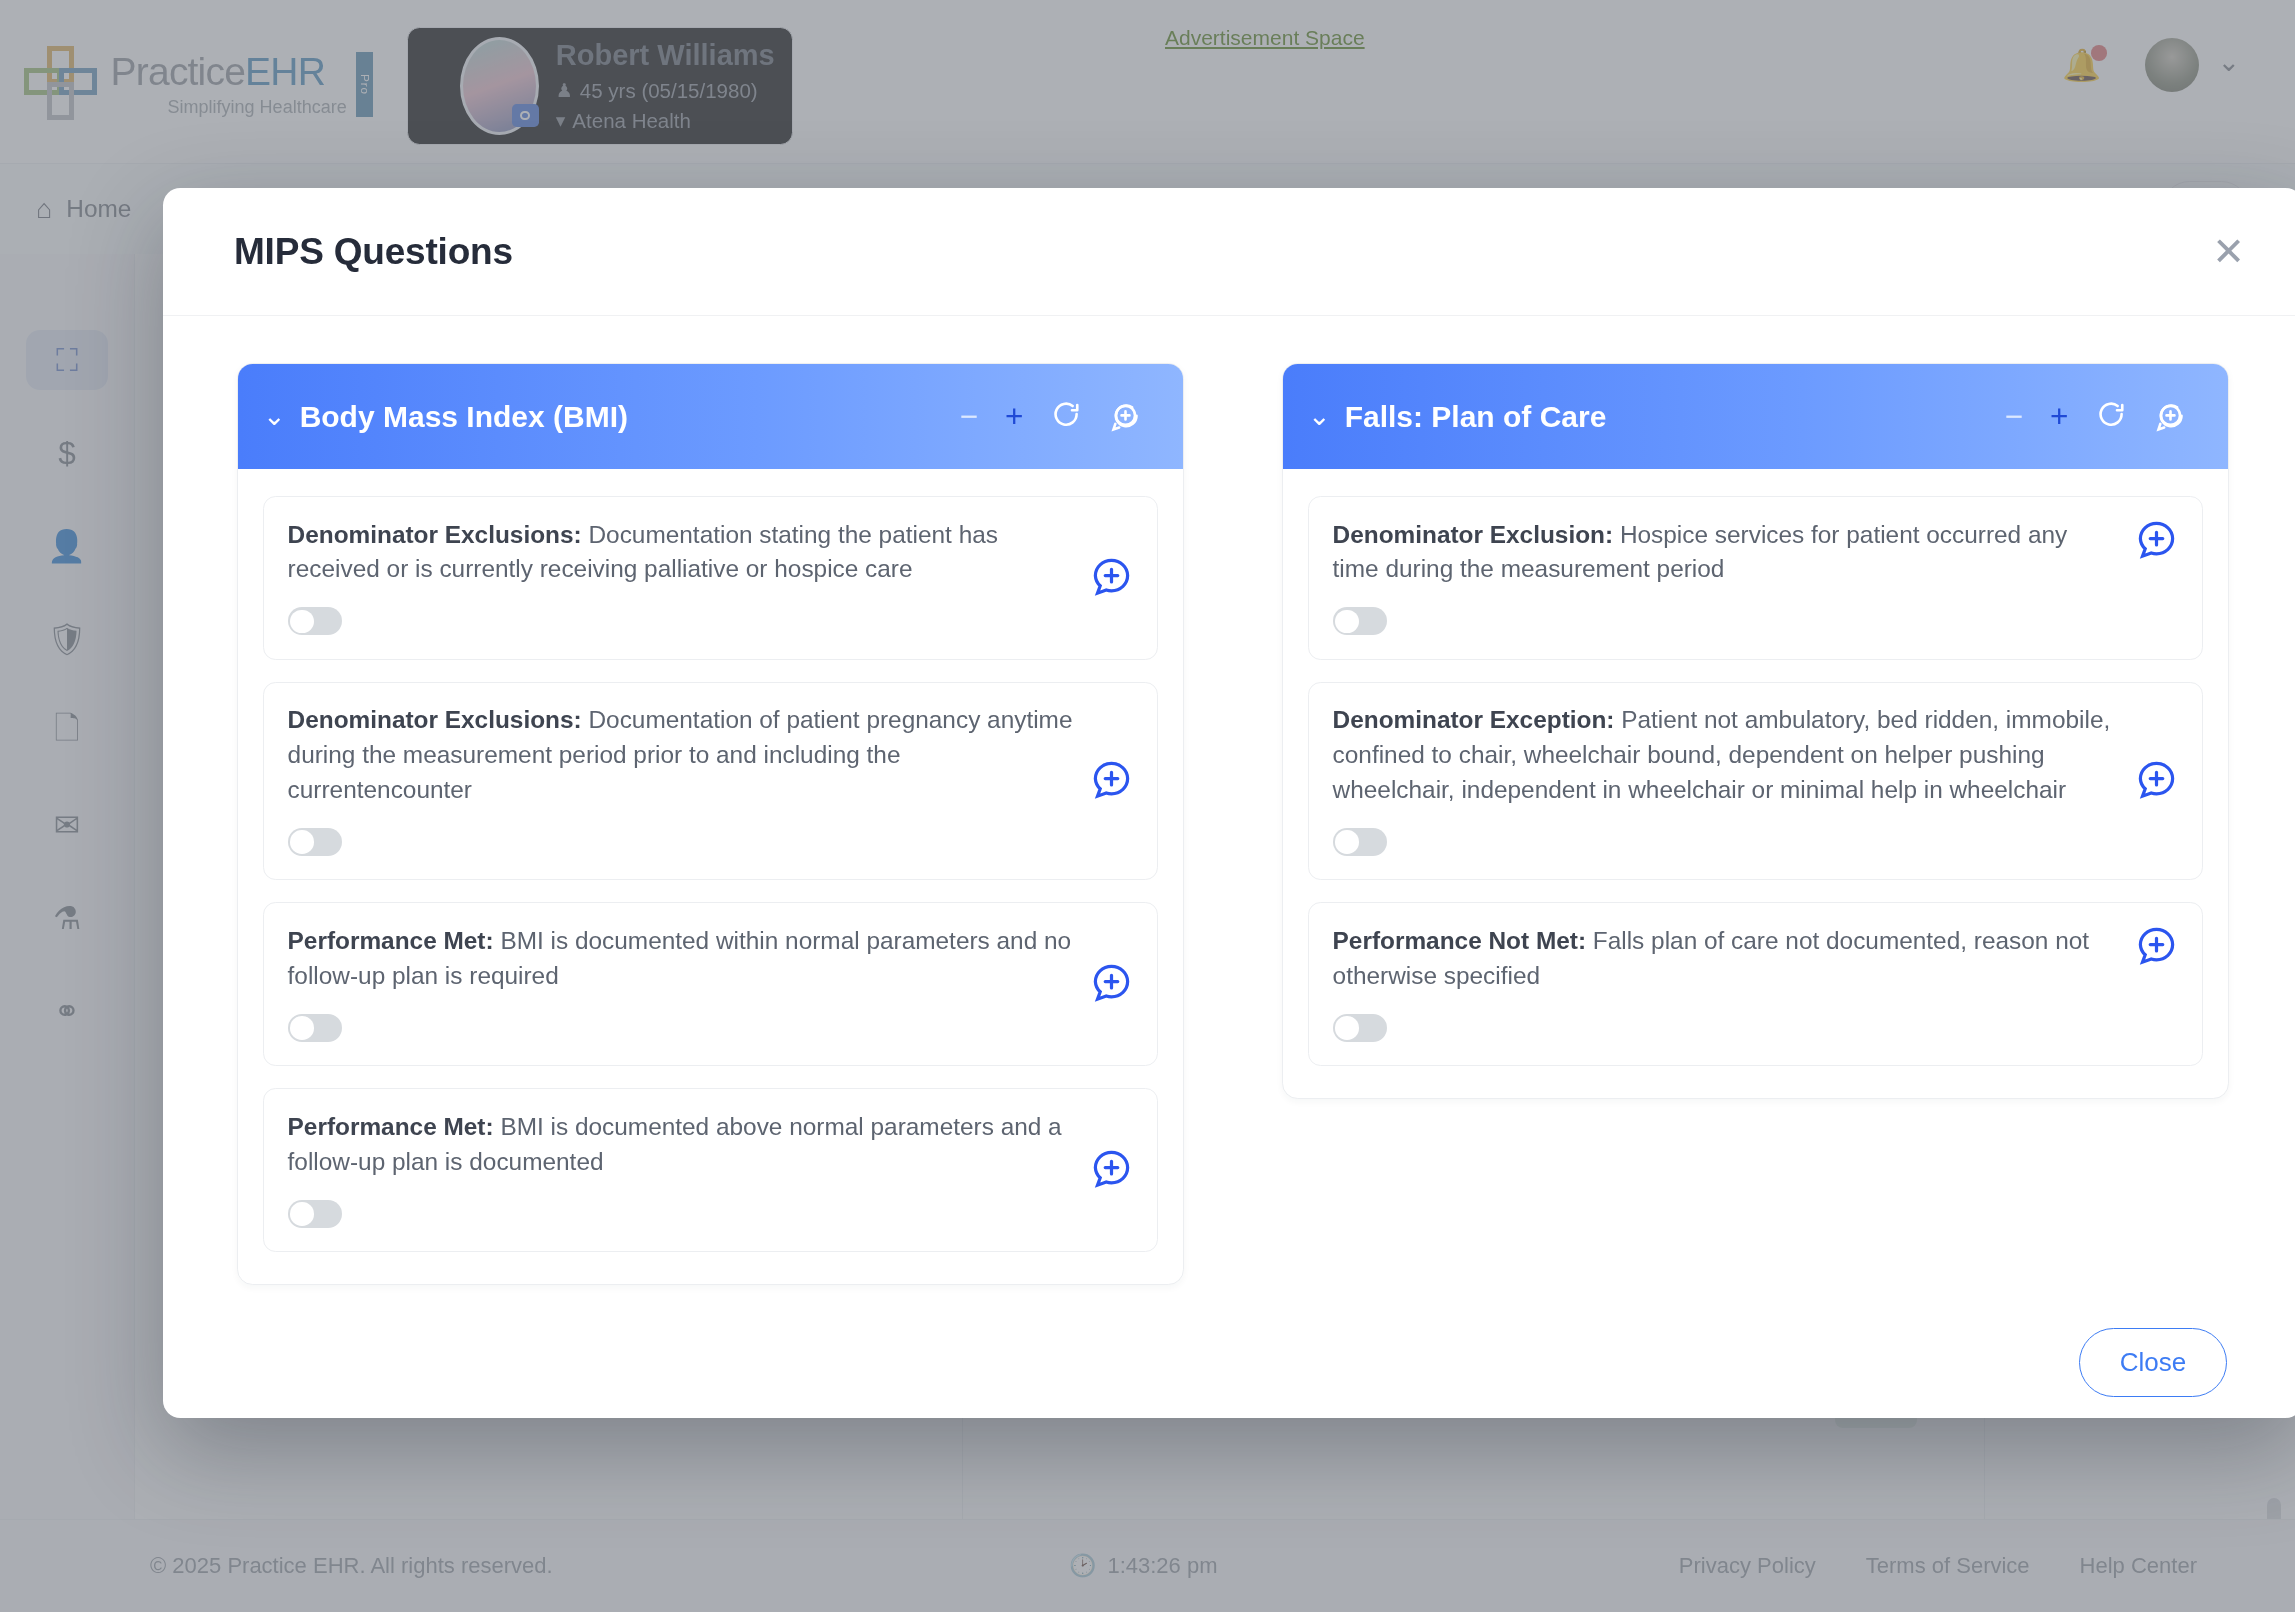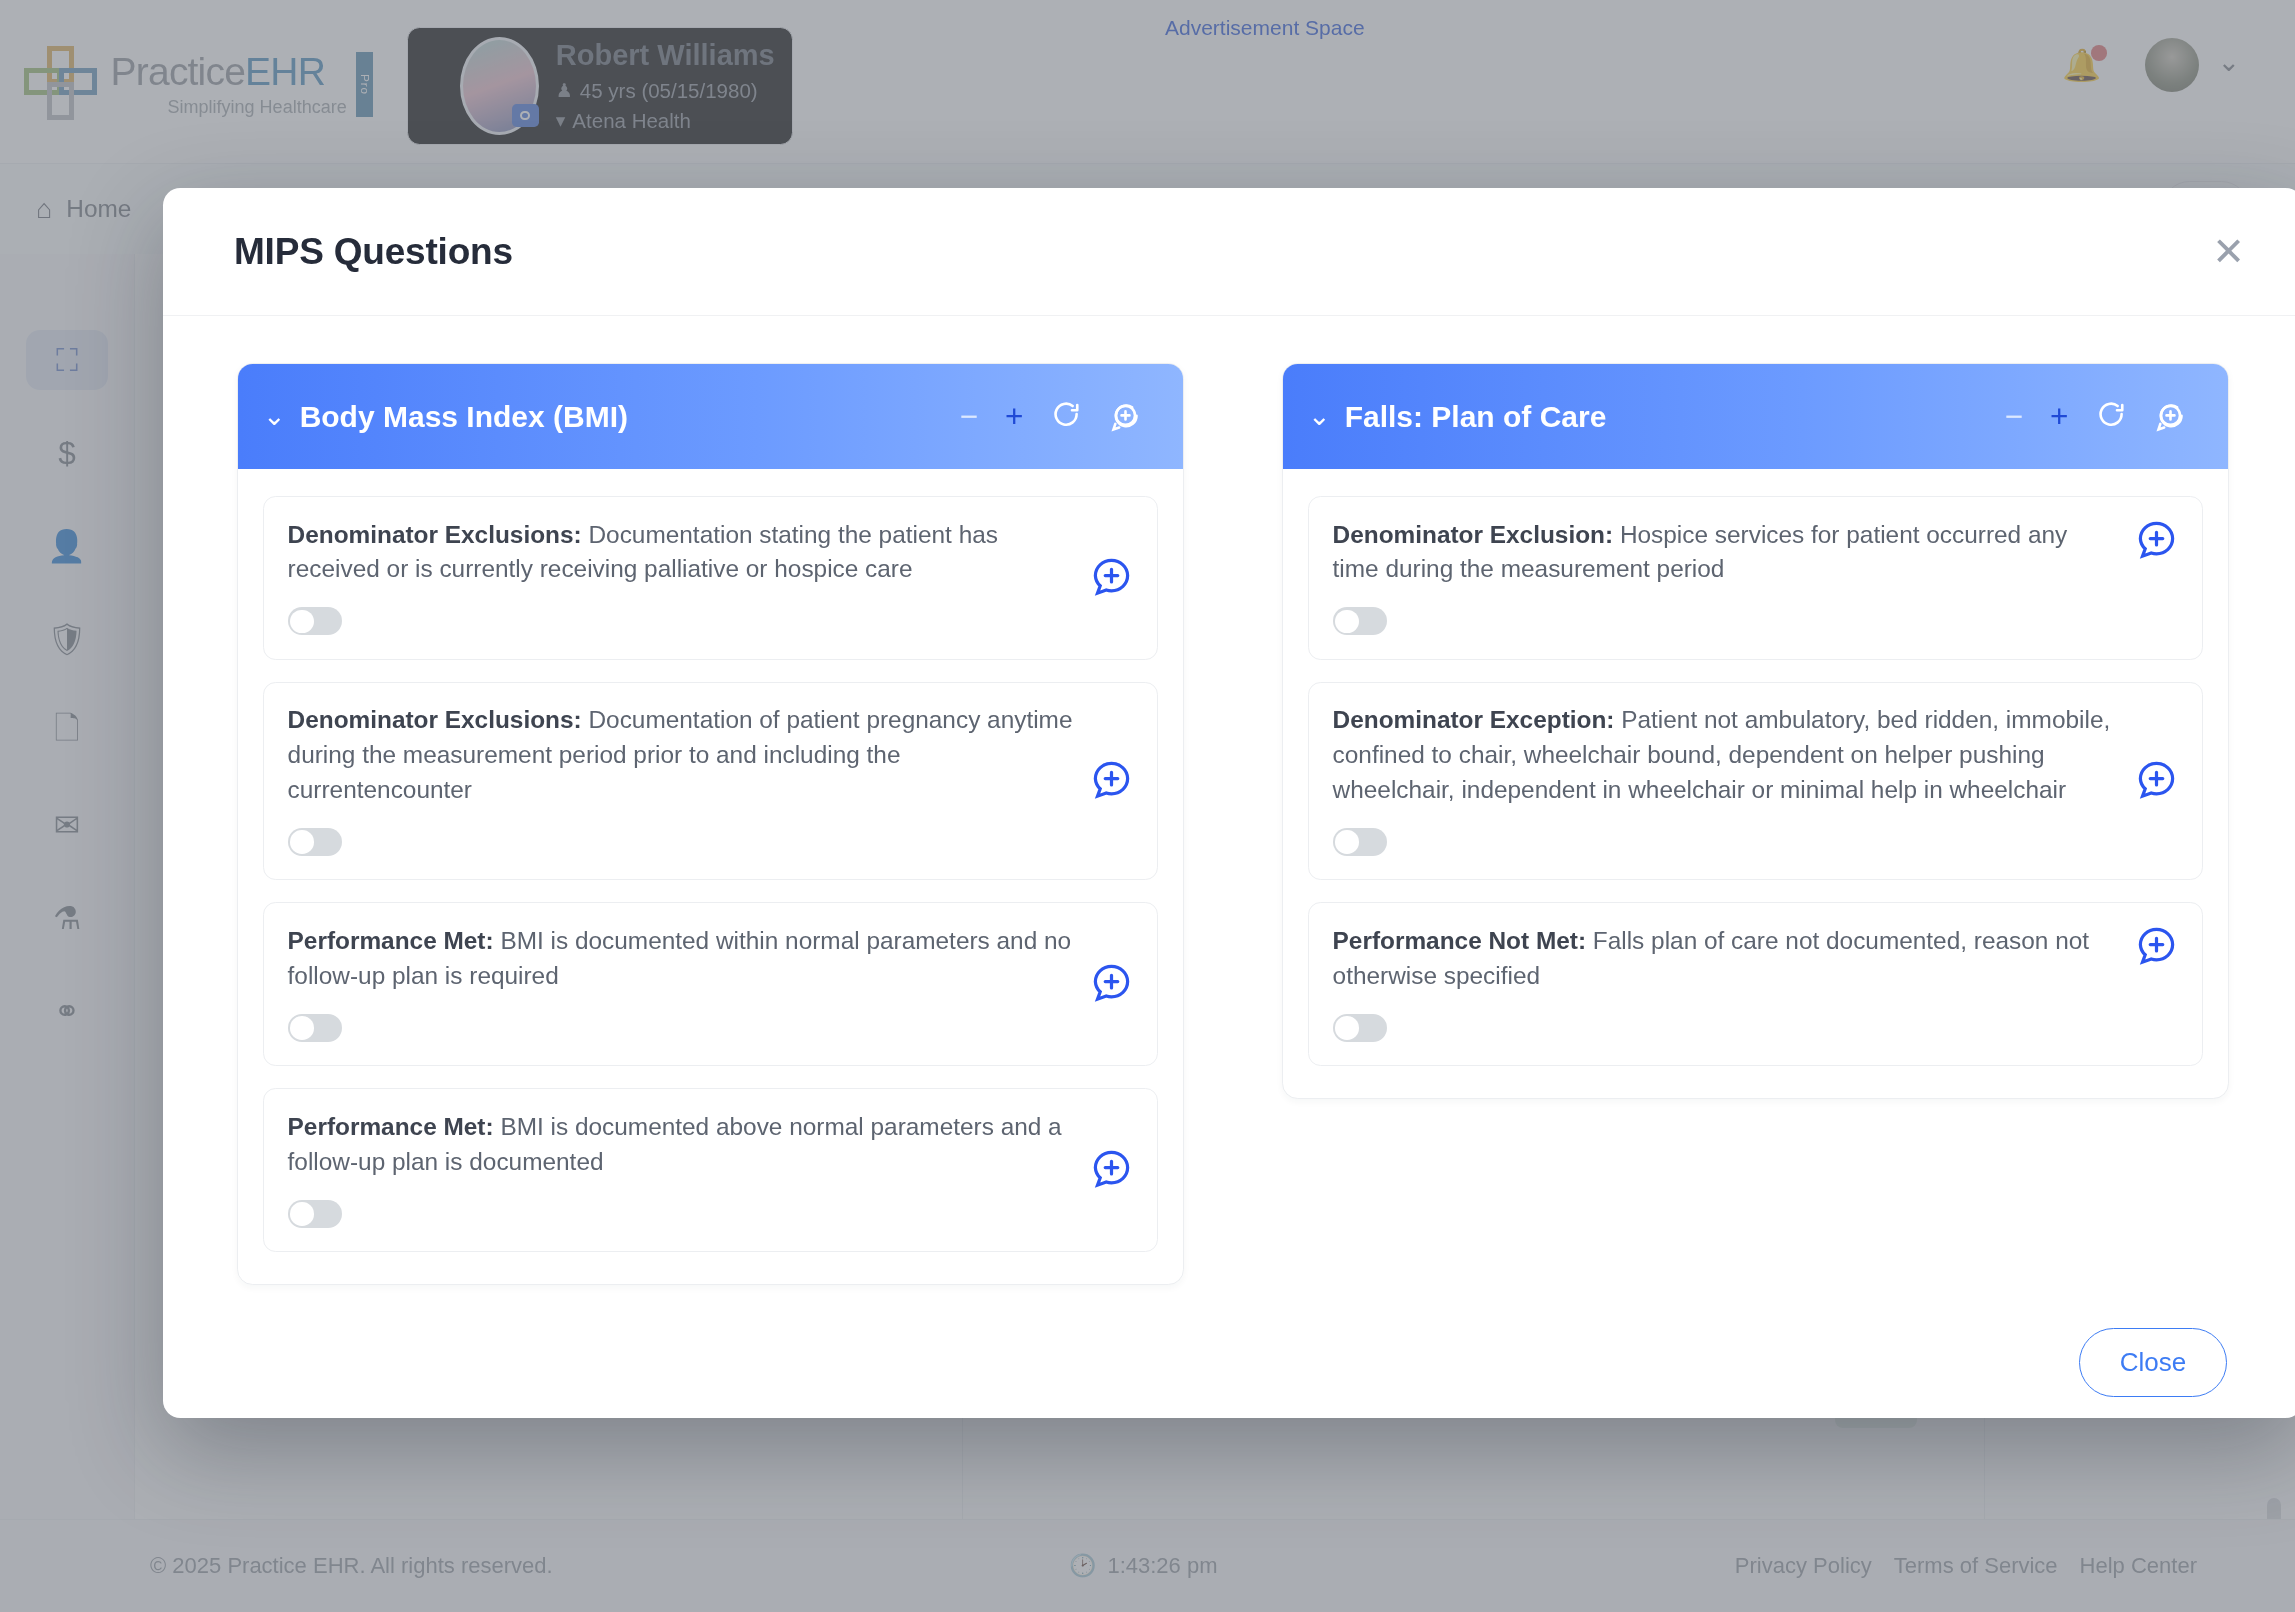--- a/index.html
+++ b/index.html
@@ -50,21 +50,21 @@
   .pat-cam {
     position: absolute; right: -3.1px; bottom: 4.7px; width: 27px; height: 23.6px;
     background: #3f6fd8; border-radius: 4.7px; display: flex; align-items: center; justify-content: center;
   }
   .pat-cam .lens { width: 9.4px; height: 9.4px; border: 2.4px solid #fff; border-radius: 50%; }
   .pat-info { margin-left: 17.3px; }
   .pat-name { font-size: 29px; font-weight: 700; color: #5d6470; }
   .pat-meta { font-size: 20.5px; color: #878d96; margin-top: 6.3px; display: flex; align-items: center; gap: 7px; }
   .glyph { color: #7b818a; font-size: 19px; }
 
-  .ad-space { position: absolute; left: 1165px; top: 16px; font-size: 21px; color: #1d4ed8; }
+  .ad-space { position: absolute; left: 1165px; top: 26px; font-size: 21px; color: #4d7c0f; text-decoration: underline; }
 
   .bell-wrap { position: absolute; right: 193px; top: 47px; }
   .bell { font-size: 31.5px; color: #6f757f; }
   .bell-dot { position: absolute; right: -4.7px; top: -1.6px; width: 15.7px; height: 15.7px; border-radius: 50%; background: #e06a6a; }
   .hdr-avatar {
     position: absolute; right: 96px; top: 38px; width: 54px; height: 54px; border-radius: 50%;
     background: radial-gradient(circle at 50% 35%, #c9c3b6 0%, #7e8370 60%, #5f6354 100%);
   }
   .hdr-chev { position: absolute; right: 55px; top: 46px; font-size: 27px; color: #71777f; }
 
@@ -110,21 +110,21 @@
   .scroll-thumb { position: absolute; right: 14px; top: 1244px; width: 14px; height: 252px; border-radius: 7px; background: #d7dade; }
   .tri { position: absolute; right: 236px; top: 795px; width: 0; height: 0; border-top: 12.6px solid transparent; border-bottom: 12.6px solid transparent; border-right: 15.7px solid #7b8aad; }
 
   
   .footer {
     position: absolute; left: 0; bottom: 0; width: 2295px; height: 93px;
     background: #f7f8fa; border-top: 1.6px solid #eceef1; display: flex; align-items: center;
   }
   .f-copy { margin-left: 150px; font-size: 22px; color: #8a9098; }
   .f-clock { position: absolute; left: 1069px; display: flex; align-items: center; gap: 11px; font-size: 22px; color: #8a9098; }
-  .f-links { position: absolute; right: 98px; display: flex; gap: 22px; font-size: 22px; color: #8a9098; }
+  .f-links { position: absolute; right: 98px; display: flex; gap: 50px; font-size: 22px; color: #8a9098; }
 
   
   .dim { position: absolute; inset: 0; background: rgba(123,128,135,0.62); }
 
   
   .modal {
     position: absolute; left: 163px; top: 188px; width: 2140px; height: 1230px;
     background: #ffffff; border-radius: 17.3px;
     box-shadow: 0 31.5px 94px rgba(20,26,40,0.30);
     overflow: hidden;

